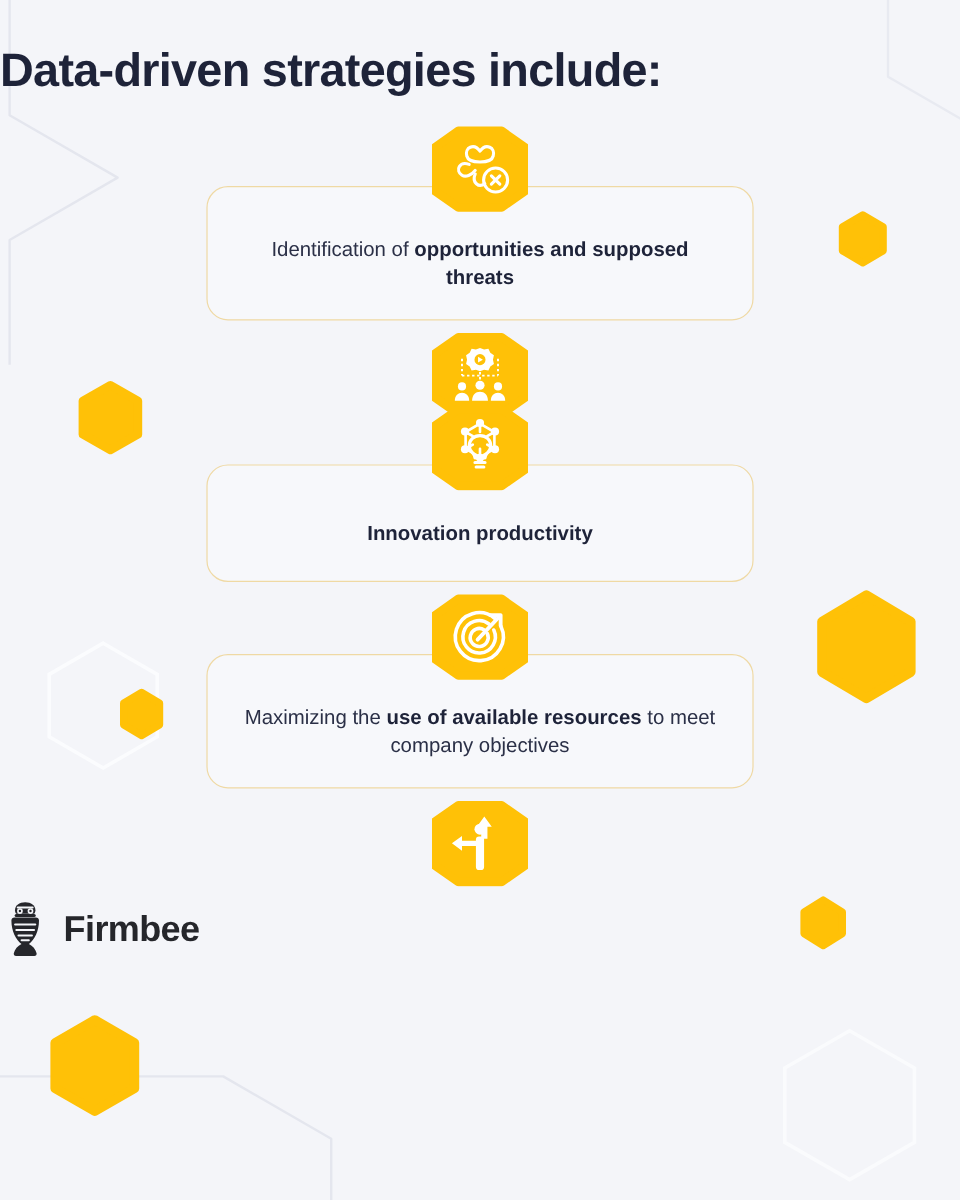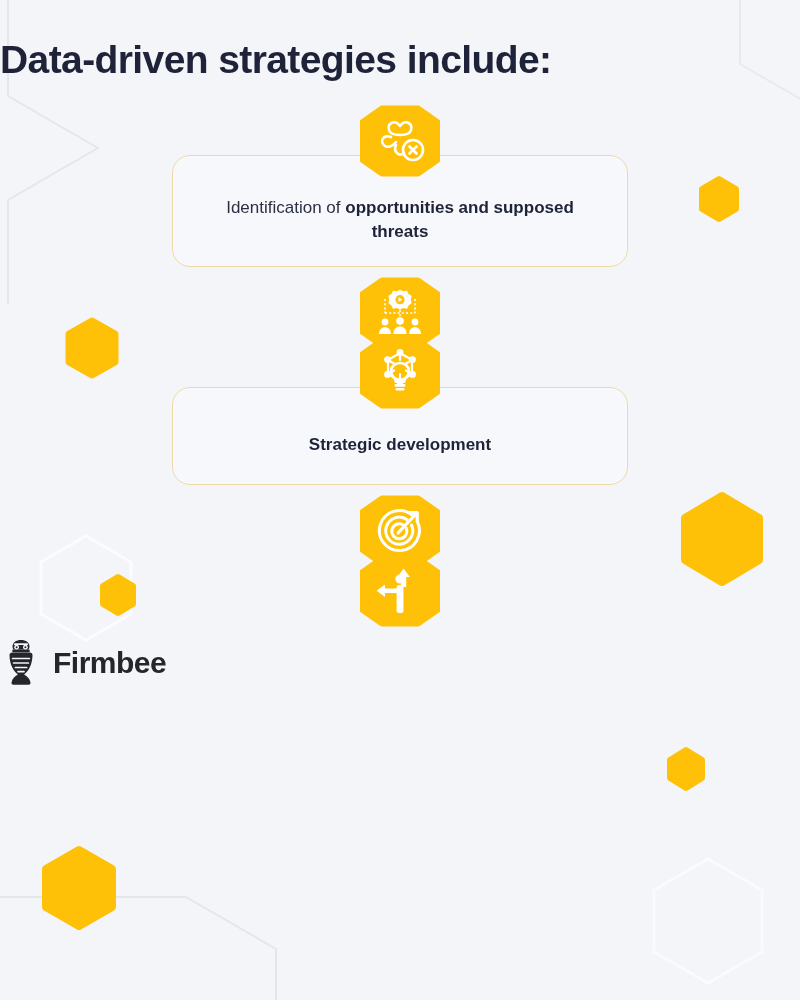--- a/index.html
+++ b/index.html
@@ -195,38 +195,41 @@
             <circle cx="27.5" cy="37.4" r="3.4"></circle>
             <circle cx="27.5" cy="22.6" r="3.4"></circle>
           </g>
           <g fill="none" stroke="#ffffff" stroke-width="2.6" stroke-linecap="round" stroke-linejoin="round">
             <path d="M40 26 c-5.4 0 -9 3.8 -9 8.4 c0 3.2 1.9 5 3.3 6.6 c1 1.2 1.4 2.2 1.5 3.6 h8.4 c0.1 -1.4 0.5 -2.4 1.5 -3.6 c1.4 -1.6 3.3 -3.4 3.3 -6.6 c0 -4.6 -3.6 -8.4 -9 -8.4 z"></path>
             <path d="M35.8 48.4 h8.4 M36.8 52.2 h6.4"></path>
           </g>
         </svg>
       </div>
       <div class="card">
-        <div class="card-text"><b>Strategic development</b></div>
+        <div class="card-text"><b>Innovation productivity</b></div>
       </div>
     </div>
 
     <div class="card-block">
       <div class="hex-badge">
         <svg width="80" height="72" viewBox="0 0 80 72">
           <polygon points="58,4 78,18 78,54 58,68 22,68 2,54 2,18 22,4" fill="#FFC107" stroke="#FFC107" stroke-width="7" stroke-linejoin="round"></polygon>
           <g fill="none" stroke="#ffffff" stroke-width="3" stroke-linecap="round">
             <path d="M52 20 a20 20 0 1 0 5.5 7"></path>
             <path d="M47.5 25 a13.5 13.5 0 1 0 4 5"></path>
             <path d="M43.5 30 a7.5 7.5 0 1 0 2.6 3"></path>
           </g>
           <g fill="none" stroke="#ffffff" stroke-width="3.2" stroke-linecap="round" stroke-linejoin="round">
             <path d="M38 38 L56 19"></path>
             <path d="M48.5 17.6 L57.2 17.6 L57.2 26.4"></path>
           </g>
         </svg>
+      </div>
+      <div class="card">
+        <div class="card-text"><span>Maximizing the </span><b>use of available resources</b><span> to meet company objectives</span></div>
       </div>
     </div>
 
     <div class="card-block">
       <div class="hex-badge">
         <svg width="80" height="72" viewBox="0 0 80 72">
           <polygon points="58,4 78,18 78,54 58,68 22,68 2,54 2,18 22,4" fill="#FFC107" stroke="#FFC107" stroke-width="7" stroke-linejoin="round"></polygon>
           <g fill="#ffffff">
             <circle cx="40" cy="24" r="4.6"></circle>
             <rect x="36.6" y="30" width="6.8" height="28" rx="2.6"></rect>

